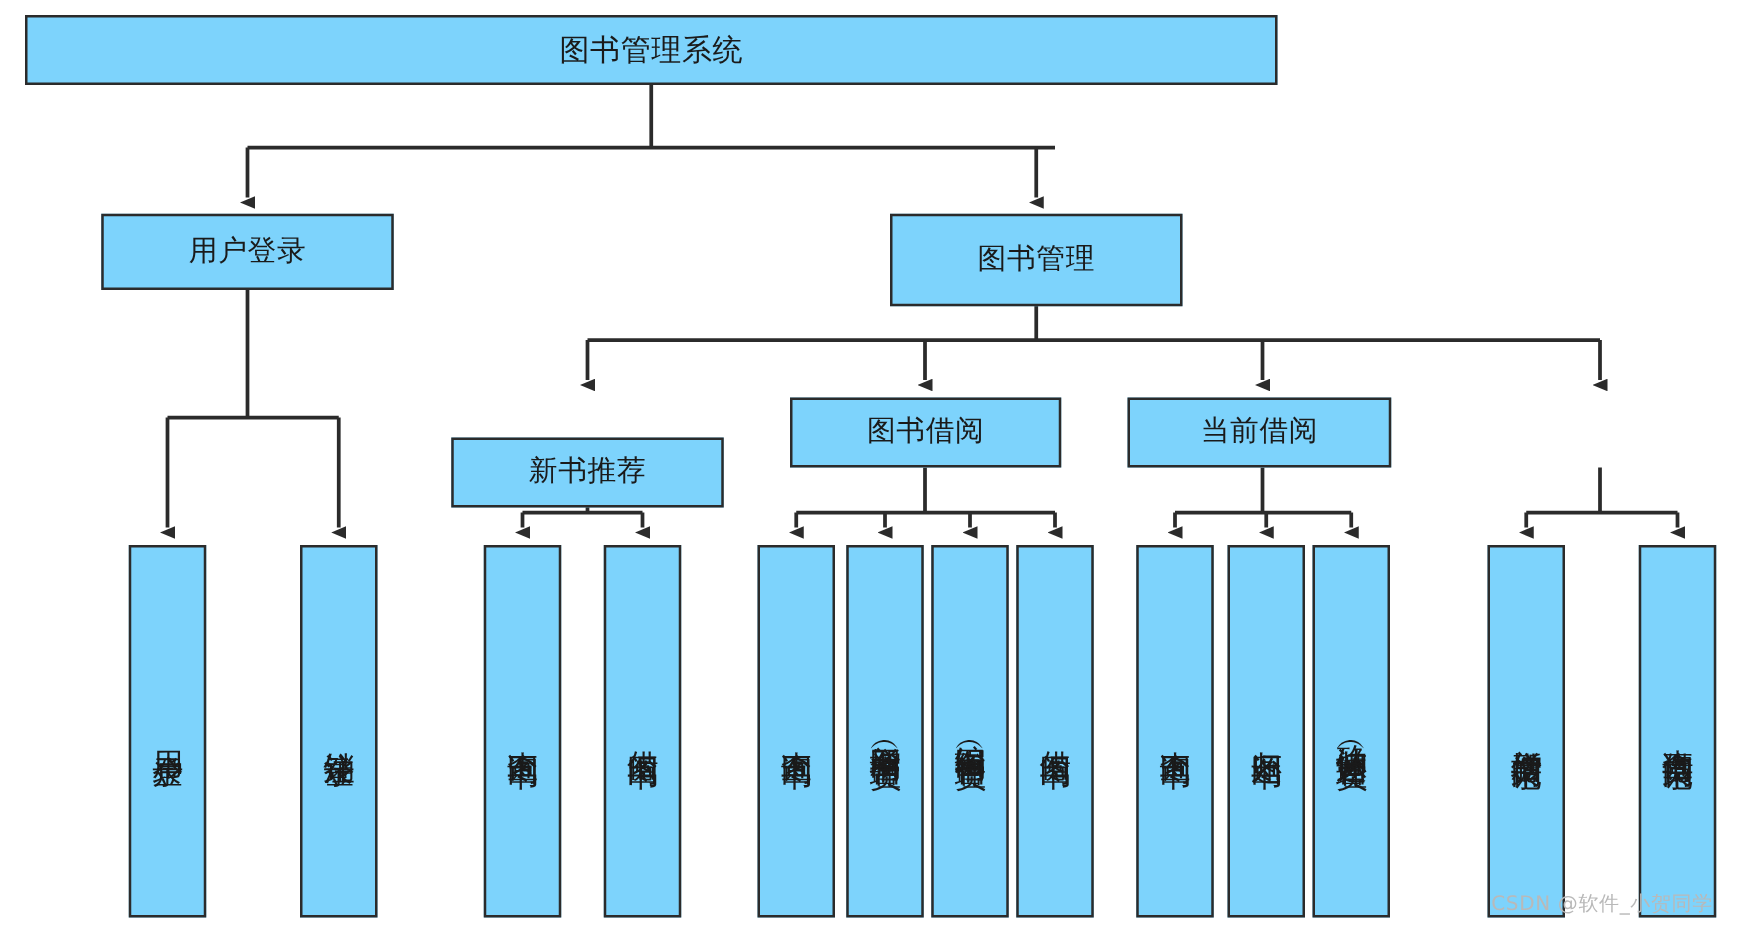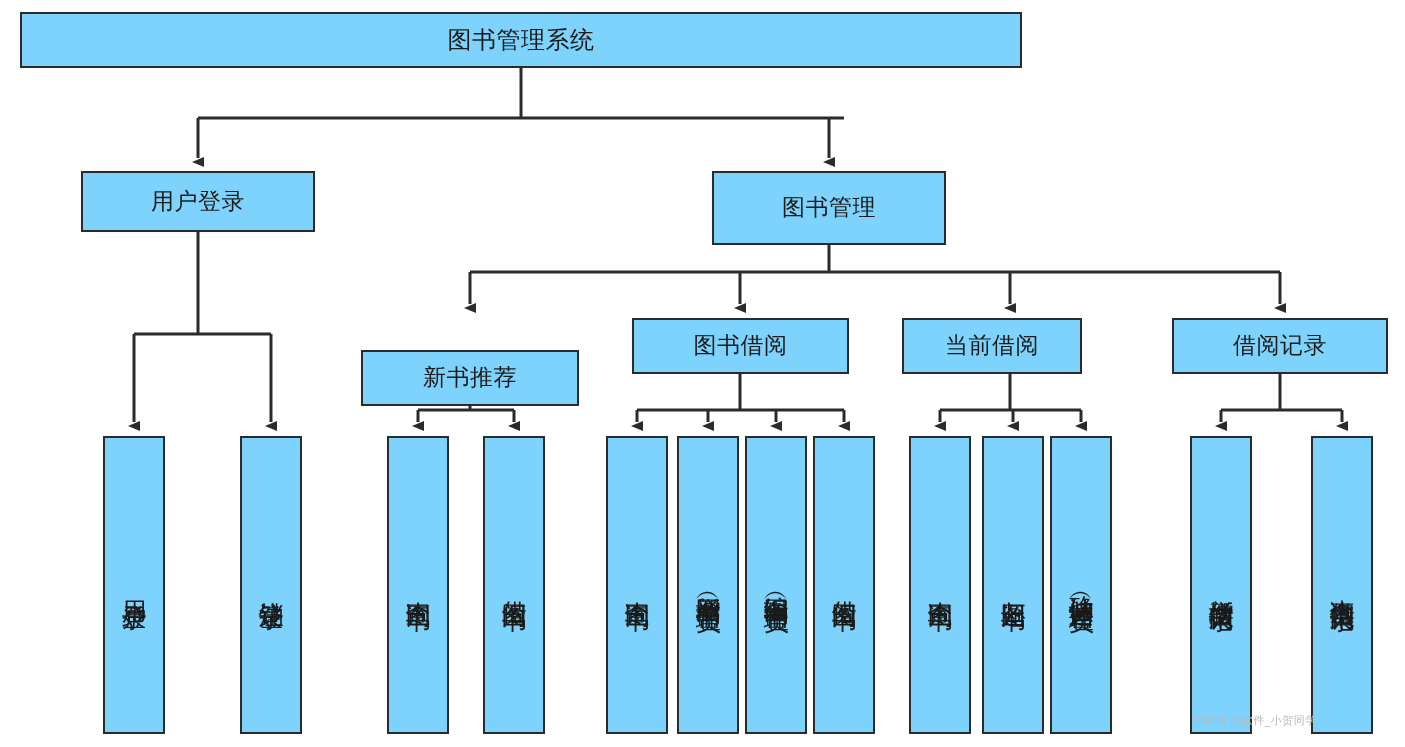--- a/index.html
+++ b/index.html
@@ -56,21 +56,21 @@
   }
   .node-v > span {
     writing-mode: vertical-rl;
     text-orientation: upright;
     display: block;
   }
   .watermark {
     position: absolute;
     left: 1193px;
     top: 713px;
-    font-size: 11px;
+    font-size: 16px;
     color: #b9b9b9;
     white-space: nowrap;
     letter-spacing: 0.5px;
     z-index: 5;
   }
 </style>
 </head>
 <body>
 
 <div id="canvas">
@@ -135,25 +135,22 @@
   <div class="node node-h" id="l2-1" style="left: 712px; top: 171px; width: 234px; height: 74px;">
     <span>图书管理</span>
   </div>
 
   <div class="node node-h" id="l3-0" style="left: 361px; top: 318px; width: 218px; height: 56px; margin-top: 32px;">
     <span>新书推荐</span>
   </div>
   <div class="node node-h" id="l3-1" style="left: 632px; top: 318px; width: 217px; height: 56px;">
     <span>图书借阅</span>
   </div>
-  <div class="node node-h" id="l3-2" style="left: 902px; top: 318px; width: 180px; height: 56px;">
+  <div class="node node-h" id="l3-2" style="left: 902px; top: 318px; width: 211px; height: 56px;">
     <span>当前借阅</span>
-  </div>
-  <div class="node node-h" id="l3-3" style="left: 1172px; top: 318px; width: 216px; height: 56px;">
-    <span>借阅记录</span>
   </div>
 
   <div class="node node-v" id="leaf-0" style="left: 103px; top: 436px; width: 62px; height: 298px;">
     <span>用户登录</span>
   </div>
   <div class="node node-v" id="leaf-1" style="left: 240px; top: 436px; width: 62px; height: 298px;">
     <span>注销登录</span>
   </div>
   <div class="node node-v" id="leaf-2" style="left: 387px; top: 436px; width: 62px; height: 298px;">
     <span>查询图书</span>

